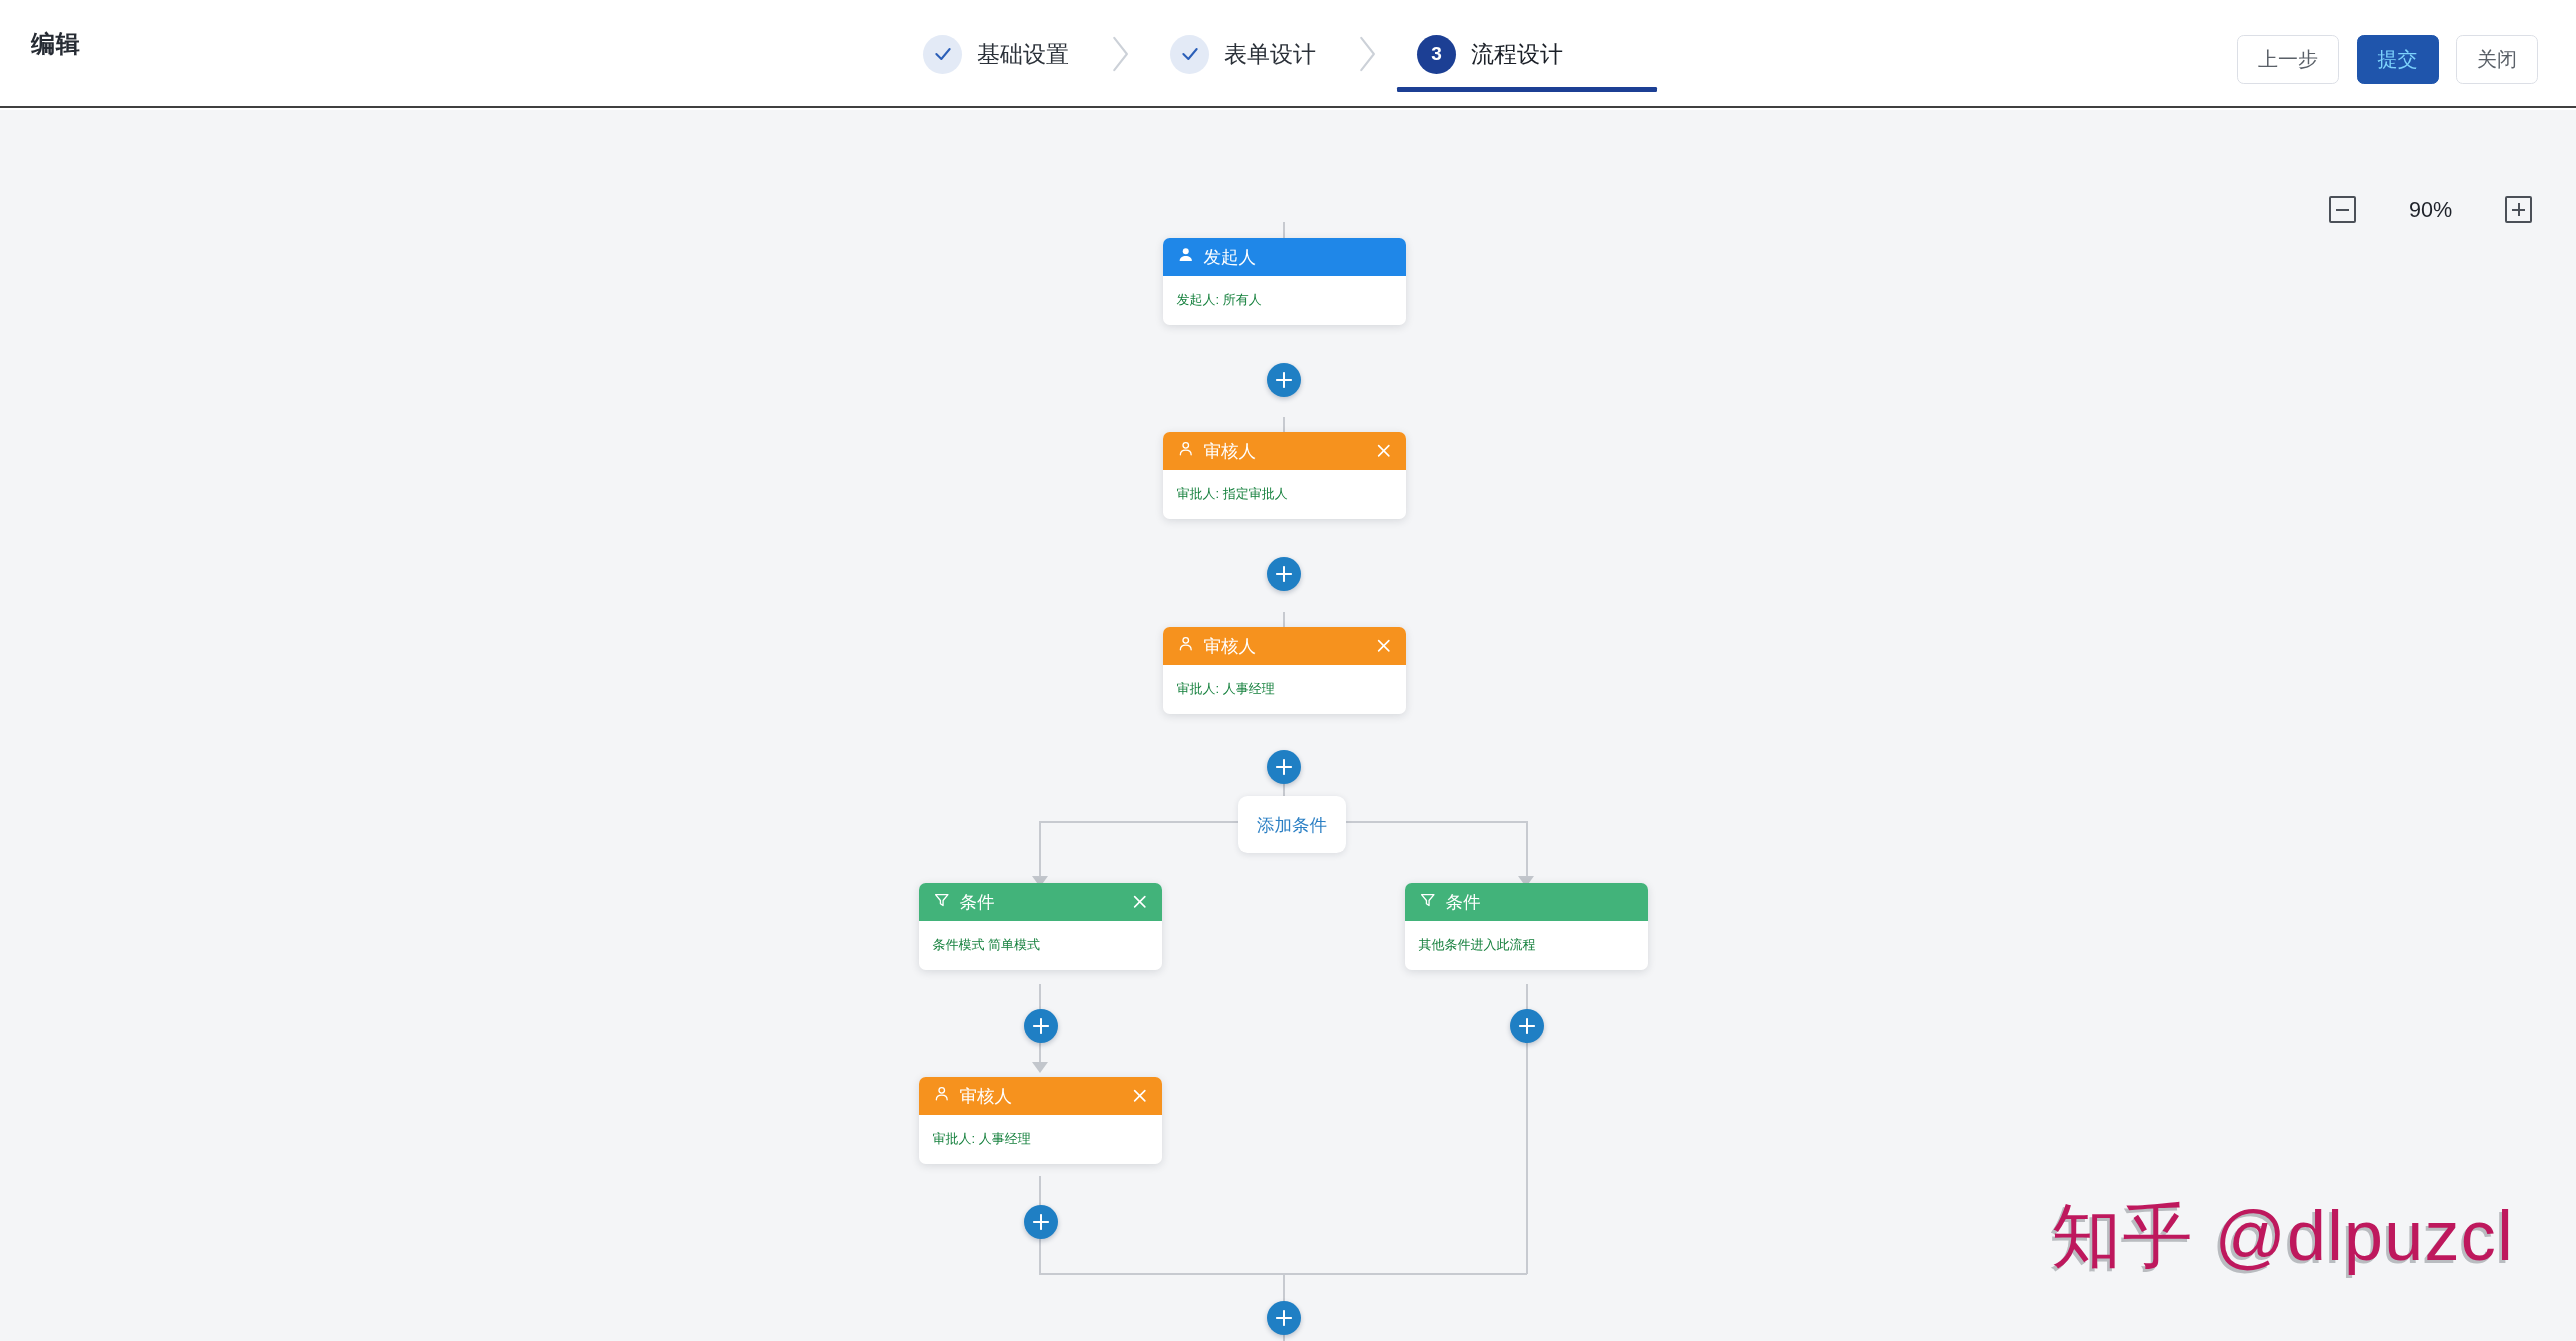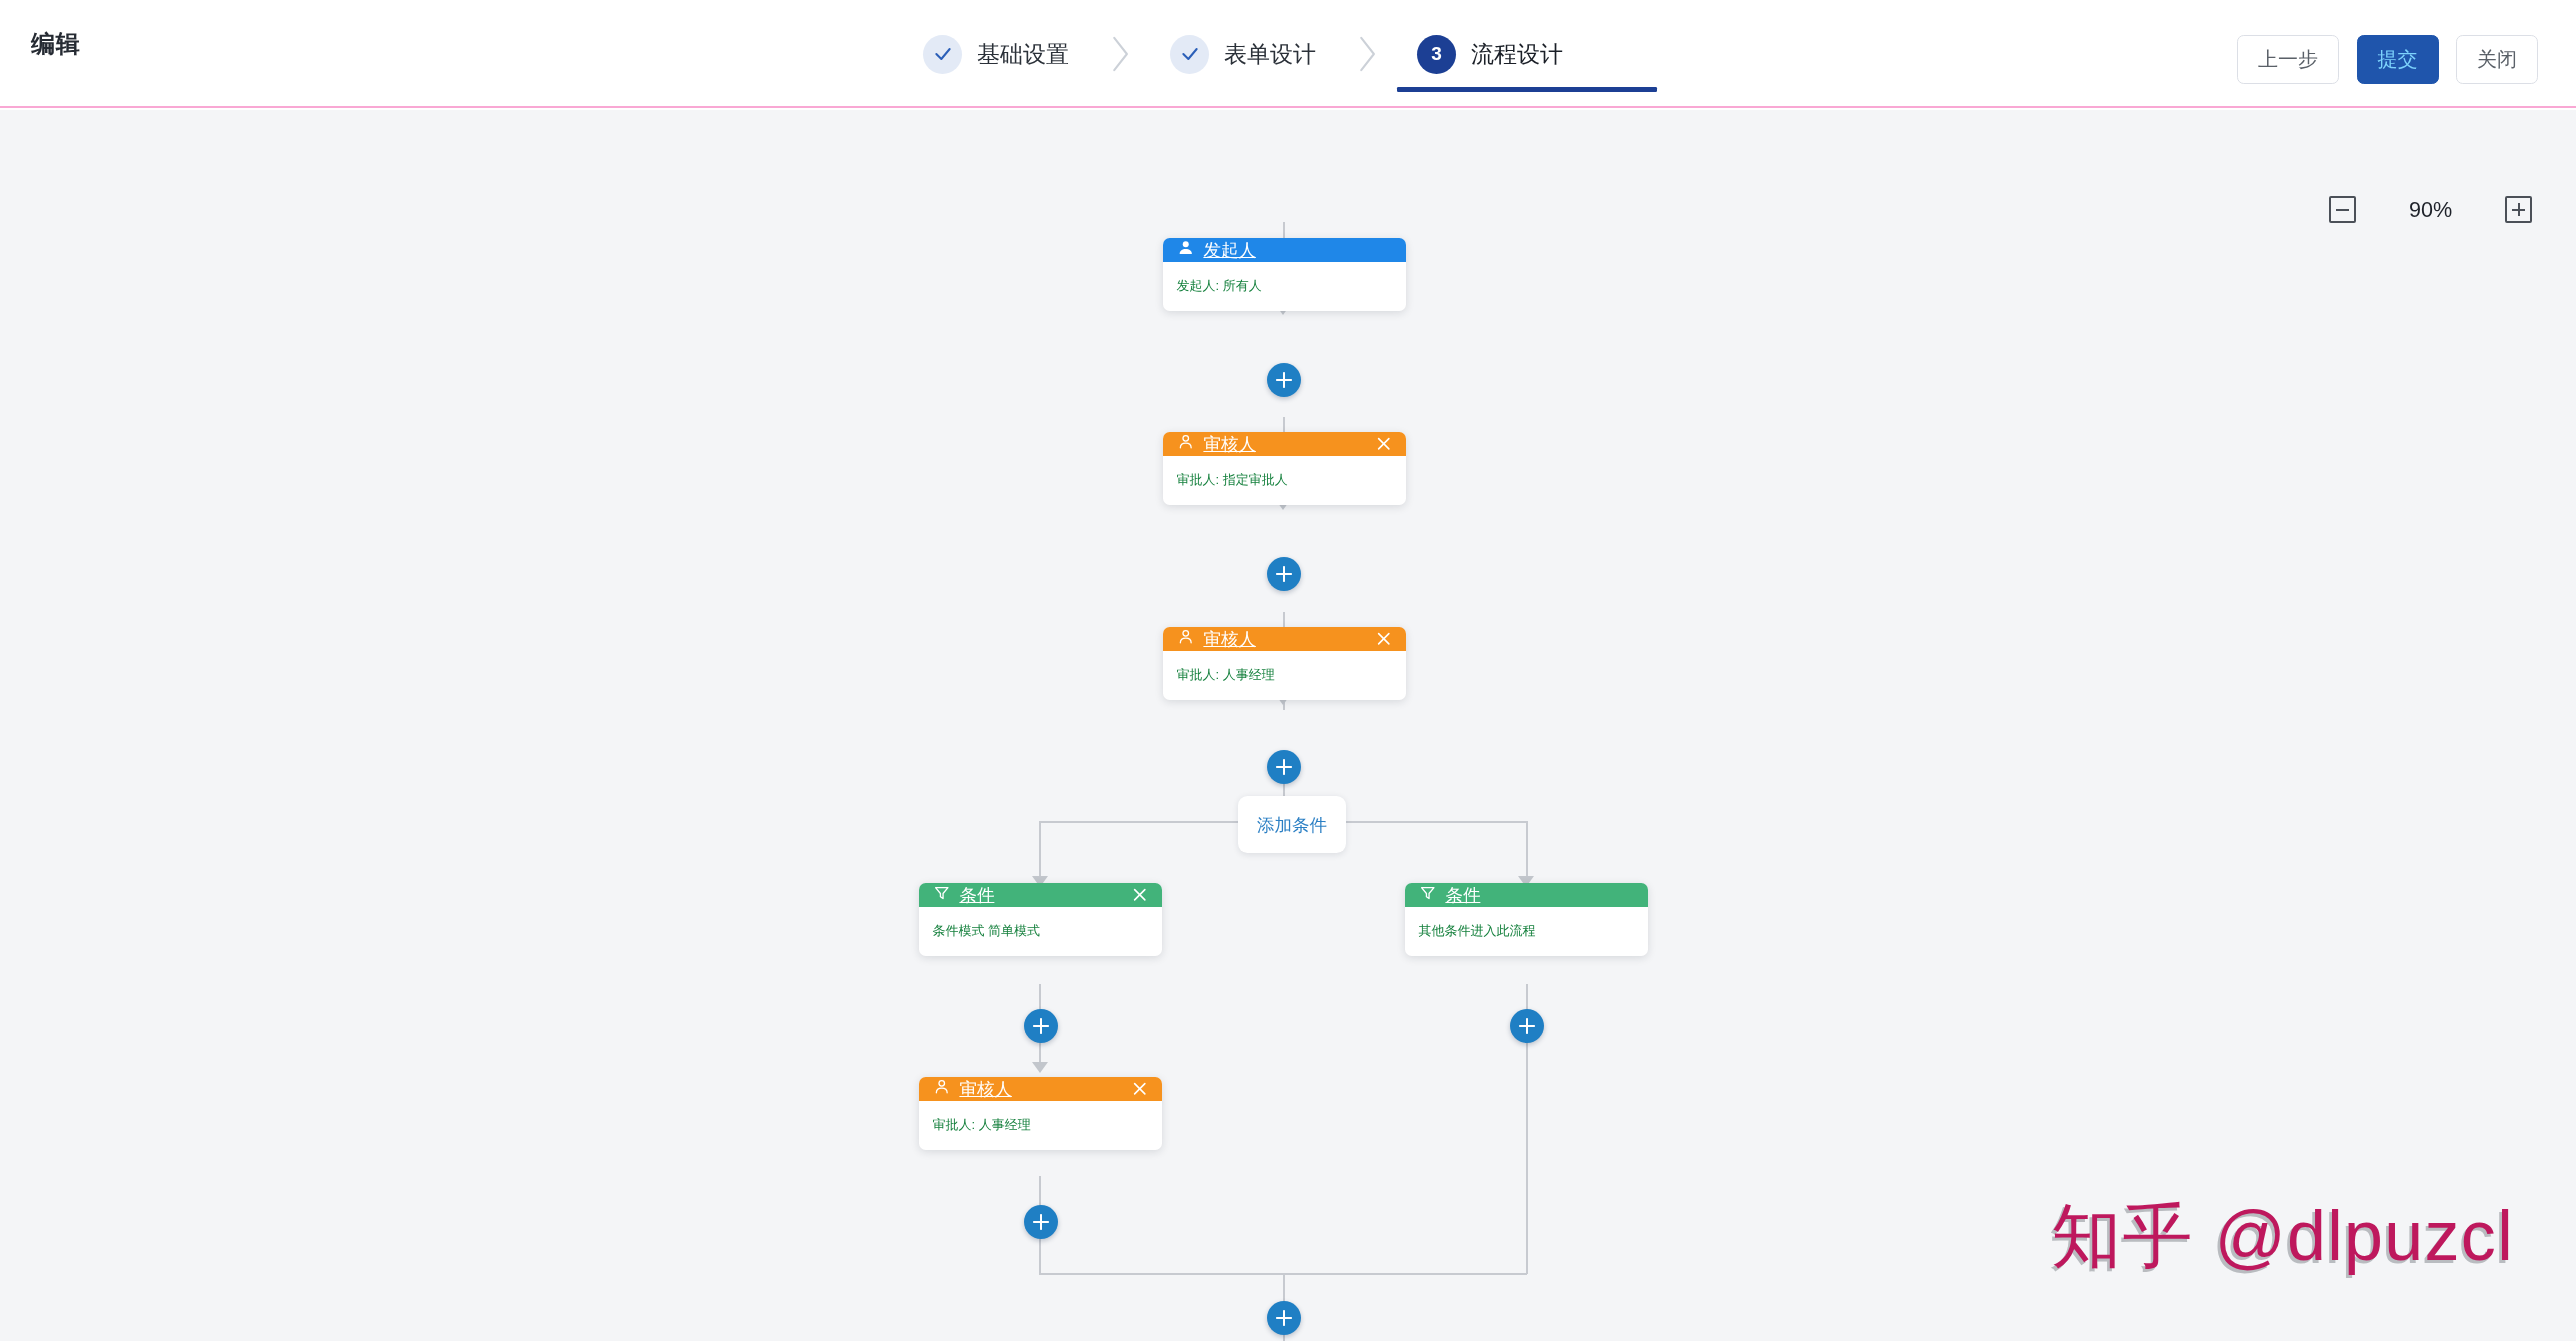--- a/index.html
+++ b/index.html
@@ -25,21 +25,21 @@
     overflow: hidden;
   }
 
   
   .header {
     position: absolute;
     top: 0; left: 0;
     width: 2576px;
     height: 108px;
     background: #ffffff;
-    border-bottom: 2px solid #f9a8d4;
+    border-bottom: 2px solid #404040;
     box-sizing: border-box;
   }
   .header-title {
     position: absolute;
     left: 31px;
     top: 28px;
     font-size: 24px;
     font-weight: 700;
     color: #262b33;
     letter-spacing: 0.7px;
@@ -206,29 +206,28 @@
     position: absolute;
     width: 243px;
     background: #ffffff;
     border-radius: 6.7px;
     box-shadow: 0 2px 8px rgba(20,30,50,.13);
     overflow: hidden;
     cursor: pointer;
     z-index: 12;
   }
   .node-head {
-    height: 24px;
+    height: 38px;
     display: flex;
     align-items: center;
     padding: 0 10.8px 0 13.5px;
     color: #ffffff;
     font-size: 17.5px;
     gap: 9.4px;
     box-sizing: border-box;
-    text-decoration: underline;
   }
   .node-head .title { flex: 1; white-space: nowrap; }
   .node-head.start   { background: #1f87e8; }
   .node-head.approve { background: #f6921e; }
   .node-head.cond    { background: #42b37a; }
   .node-close {
     width: 23px; height: 23px;
     display:flex; align-items:center; justify-content:center;
     cursor: pointer;
     flex: none;

